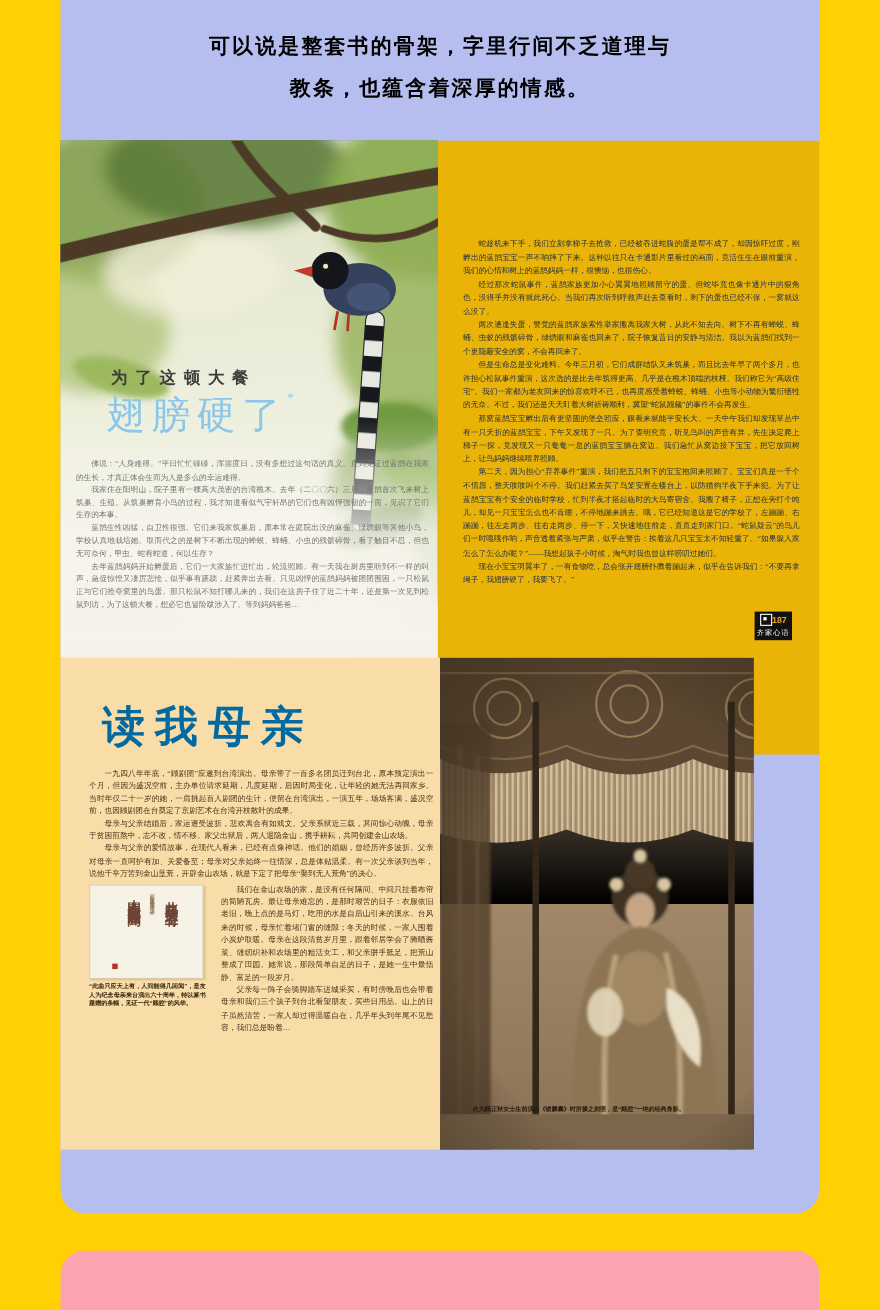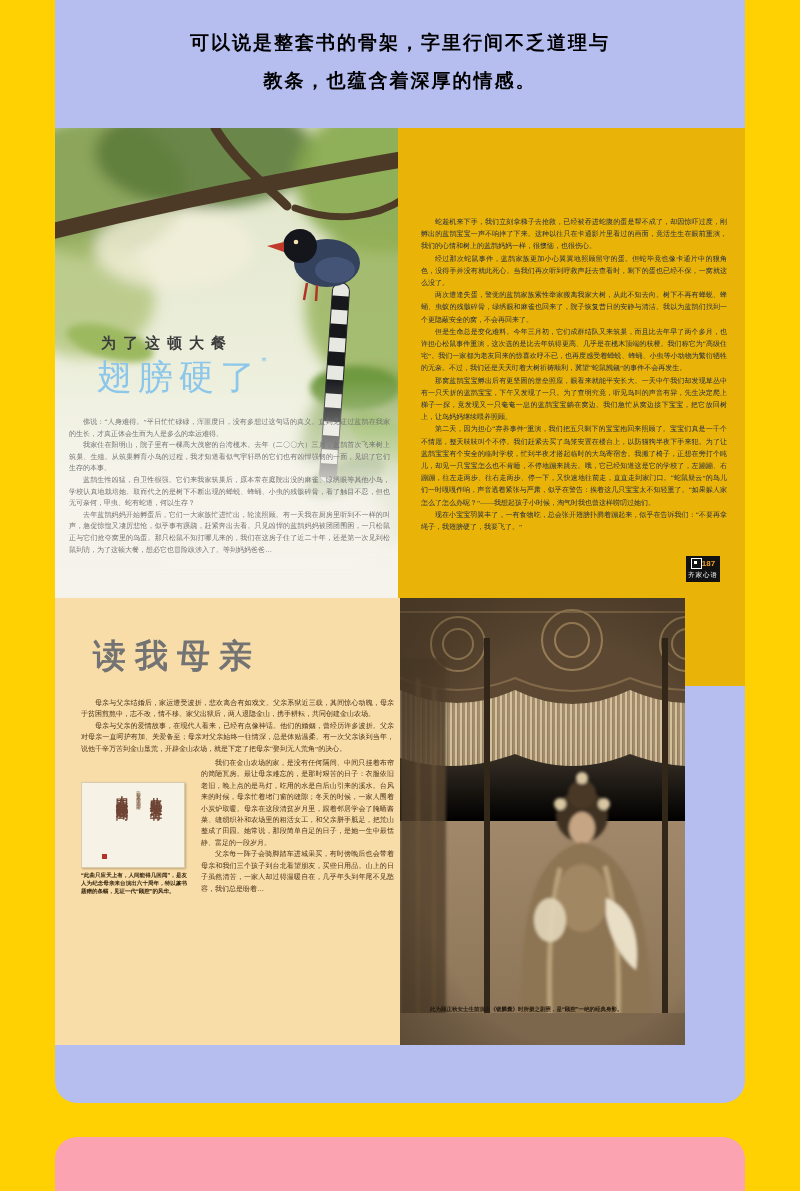--- a/index.html
+++ b/index.html
@@ -36,24 +36,24 @@
   .badge .row{display:flex;align-items:center;justify-content:center;}
   .badge .ic{width:9px;height:9px;border:1px solid #fff;display:inline-block;position:relative;}
   .badge .ic::after{content:"";position:absolute;left:2px;top:2px;width:3px;height:3px;background:#fff;}
   .badge .num{color:#f0a22e;font-size:8px;font-weight:700;font-family:"Liberation Sans",sans-serif;}
   .badge .lbl{display:block;color:#fff;font-size:6.5px;letter-spacing:1px;text-align:center;margin-top:2px;}
   .badge1{left:288px;top:428px;}
   .badge2{left:288px;top:393px;}
 
   
   .page-cream{position:relative;width:345px;height:447px;background:#f8dda9;overflow:hidden;}
-  .cream-title{position:absolute;left:38px;top:36px;font-size:33px;letter-spacing:9px;color:#737373;font-weight:700;}
+  .cream-title{position:absolute;left:38px;top:36px;font-size:39px;letter-spacing:9px;color:#0369a1;font-weight:700;}
   .cream-body{position:absolute;left:26px;top:100px;width:313px;height:338px;overflow:hidden;color:#4a3118;}
   .cream-body p{margin:0;font-size:7px;line-height:11.4px;text-align:justify;text-indent:2em;}
-  .wrap-row{display:flex;gap:8px;margin-top:3px;align-items:flex-end;}
+  .wrap-row{display:flex;gap:8px;margin-top:3px;}
   .seal-col{width:112px;flex:0 0 112px;}
   .seal-box{width:104px;height:86px;background:#f7f2e6;border:1px solid #d9cbae;box-shadow:1px 1px 2px rgba(90,60,20,.35);
     display:flex;flex-direction:row-reverse;justify-content:center;gap:6px;padding:4px 2px;box-sizing:border-box;overflow:hidden;}
   .seal-big{writing-mode:vertical-rl;font-size:12px;letter-spacing:2px;color:#6e4434;font-weight:700;}
   .seal-small{writing-mode:vertical-rl;font-size:4.5px;letter-spacing:1px;color:#8a6a50;}
   .seal-stamp{width:5px;height:5px;background:#b23327;align-self:flex-end;margin-bottom:4px;}
   .seal-caption{margin-top:3px;width:106px;font-size:5.5px;line-height:8px;color:#35250f;font-weight:700;text-align:justify;}
   .wrap-text{flex:1;overflow:hidden;}
   .wrap-text p{margin:0;font-size:7px;line-height:11.4px;text-align:justify;text-indent:2em;color:#4a3118;}
 
@@ -167,20 +167,21 @@
           <span class="lbl">齐家心语</span>
         </div>
       </div>
     </div>
 
     <div class="spread spread2">
 
       <div class="page-cream">
         <div class="cream-title">读我母亲</div>
         <div class="cream-body">
+          <p>一九四八年年底，“顾剧团”应邀到台湾演出。母亲带了一百多名团员迁到台北，原本预定演出一个月，但因为盛况空前，主办单位请求延期，几度延期，后因时局变化，让年轻的她无法再回家乡。当时年仅二十一岁的她，一肩挑起百人剧团的生计，便留在台湾演出，一演五年，场场客满，盛况空前，也因顾剧团在台奠定了京剧艺术在台湾开枝散叶的成果。</p>
           <p>母亲与父亲结婚后，家运遭受波折，悲欢离合有如戏文。父亲系狱近三载，其间惊心动魄，母亲于贫困煎熬中，志不改，情不移。家父出狱后，两人退隐金山，携手耕耘，共同创建金山农场。</p>
           <p>母亲与父亲的爱情故事，在现代人看来，已经有点像神话。他们的婚姻，曾经历许多波折。父亲对母亲一直呵护有加、关爱备至；母亲对父亲始终一往情深，总是体贴温柔。有一次父亲谈到当年，说他千辛万苦到金山垦荒，开辟金山农场，就是下定了把母亲“娶到无人荒角”的决心。</p>
 
           <div class="wrap-row">
             <div class="seal-col">
               <div class="seal-box">
                 <div class="seal-big">此曲只應天上有</div>
                 <div class="seal-small">顧正秋女史來臺演出六十周年誌慶</div>
                 <div class="seal-big">人間能得幾回聞</div>
                 <div class="seal-stamp"></div>

